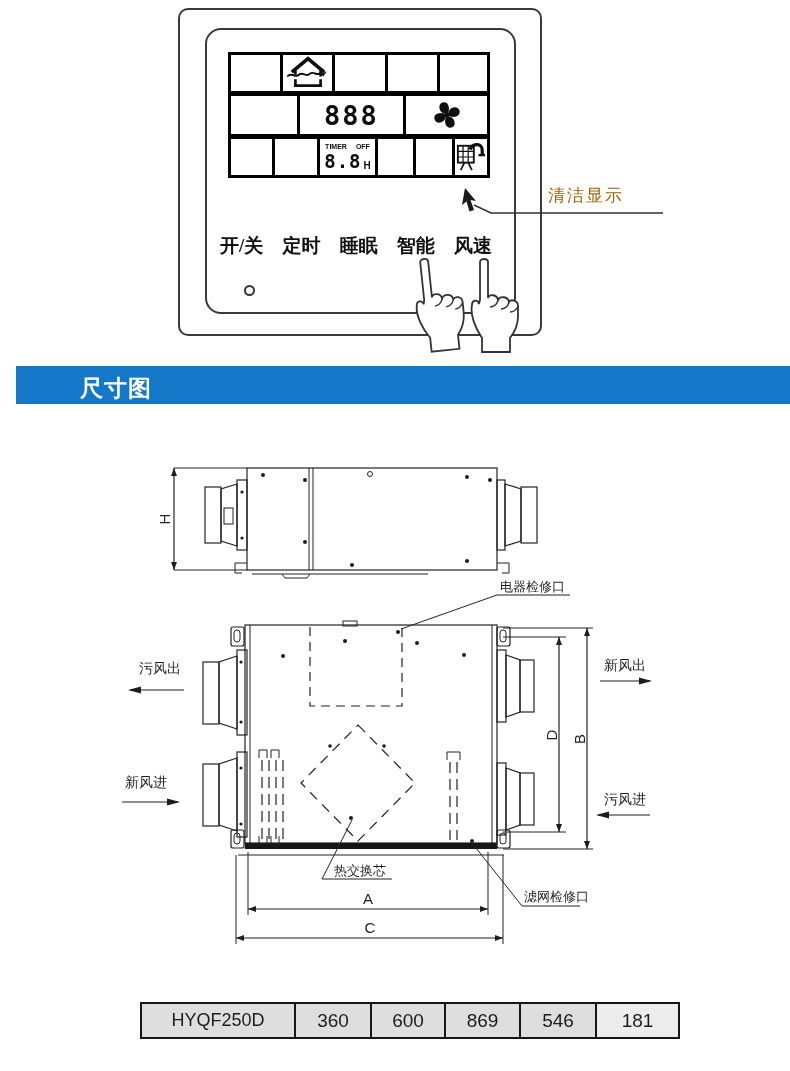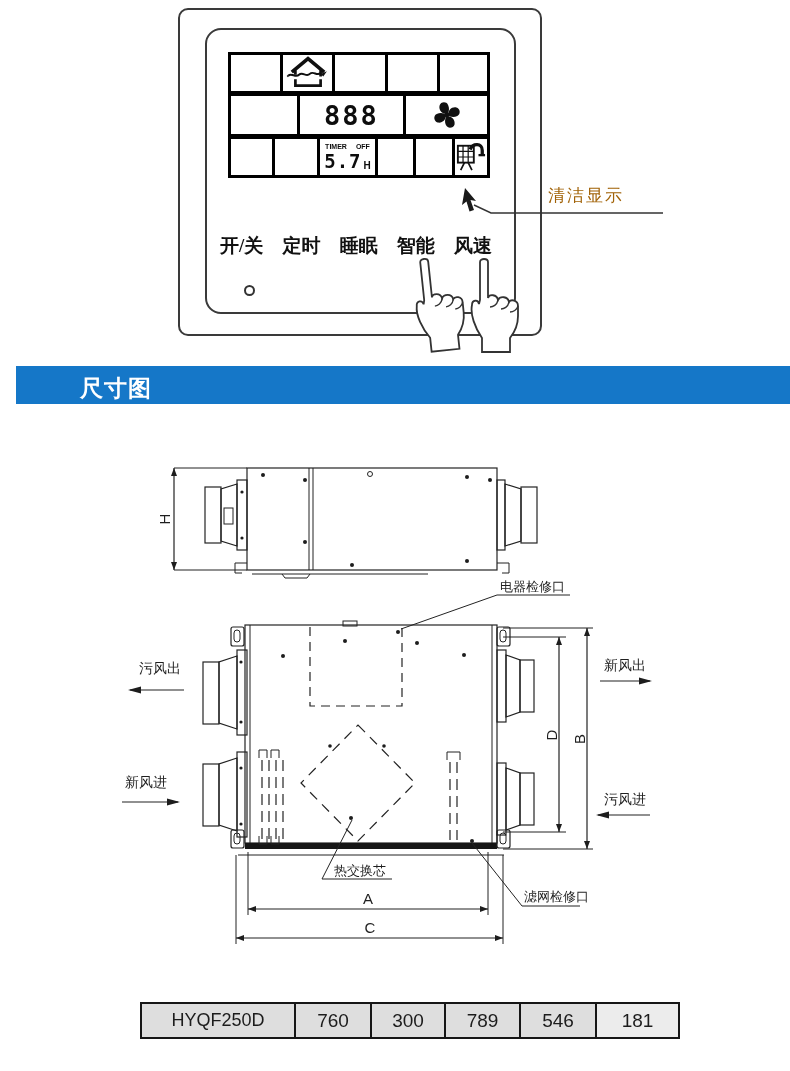--- a/index.html
+++ b/index.html
@@ -114,21 +114,21 @@
       <div class="lcd-row r3">
         <div class="lcd-cell" style="width:47px"></div>
         <div class="lcd-cell" style="width:48px"></div>
         <div class="lcd-cell" style="width:61px">
           <div class="timer-cell">
             <div class="timer-top">
               <span>TIMER</span>
               <span>OFF</span>
             </div>
             <div class="timer-bottom">
-              <span class="seg7-sm">5.7</span>
+              <span class="seg7-sm">8.8</span>
               <span class="timer-unit">H</span>
             </div>
           </div>
         </div>
         <div class="lcd-cell" style="width:41px"></div>
         <div class="lcd-cell" style="width:42px"></div>
         <div class="lcd-cell" style="width:38px">
           <svg width="30" height="32" viewBox="0 0 32 34">
             <g stroke="#101010" fill="none">
               <rect x="2" y="5" width="17" height="18" stroke-width="2"></rect>
@@ -369,22 +369,22 @@
       <col style="width:154px">
         <col style="width:76px">
         <col style="width:74px">
       <col style="width:75px">
         <col style="width:76px">
         <col style="width:83px">
     </colgroup>
     <tbody>
     <tr class="dr">
       <td class="model">HYQF250D</td>
-      <td>760</td>
-      <td>300</td>
-      <td>789</td>
+      <td>360</td>
+      <td>600</td>
+      <td>869</td>
       <td>546</td>
       <td class="last">181</td>
     </tr>
   </tbody>
     </table>
 
 </div>
 
 </body></html>

